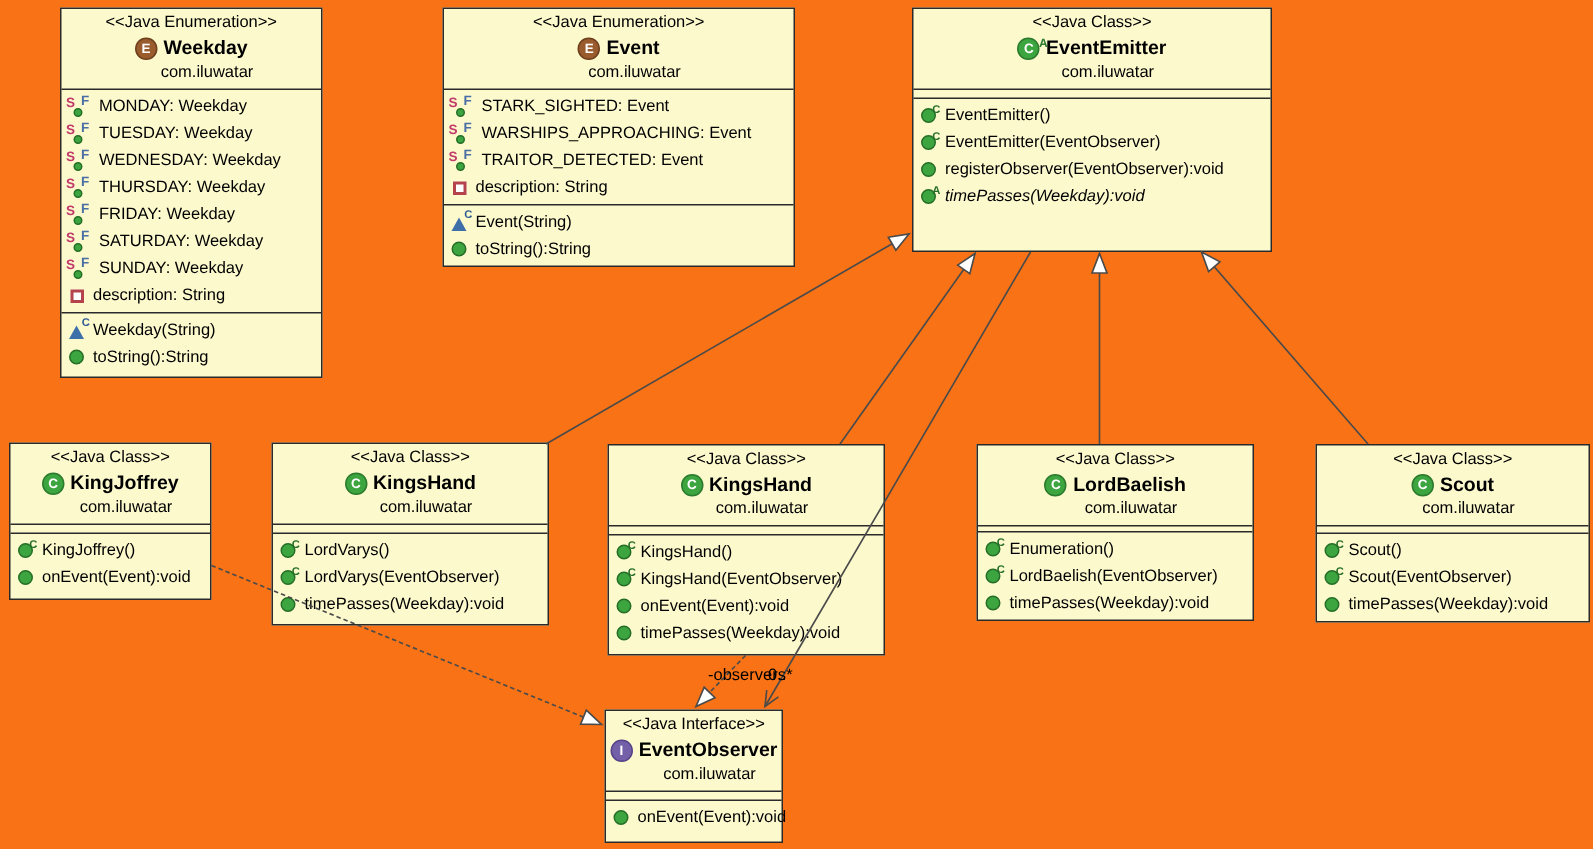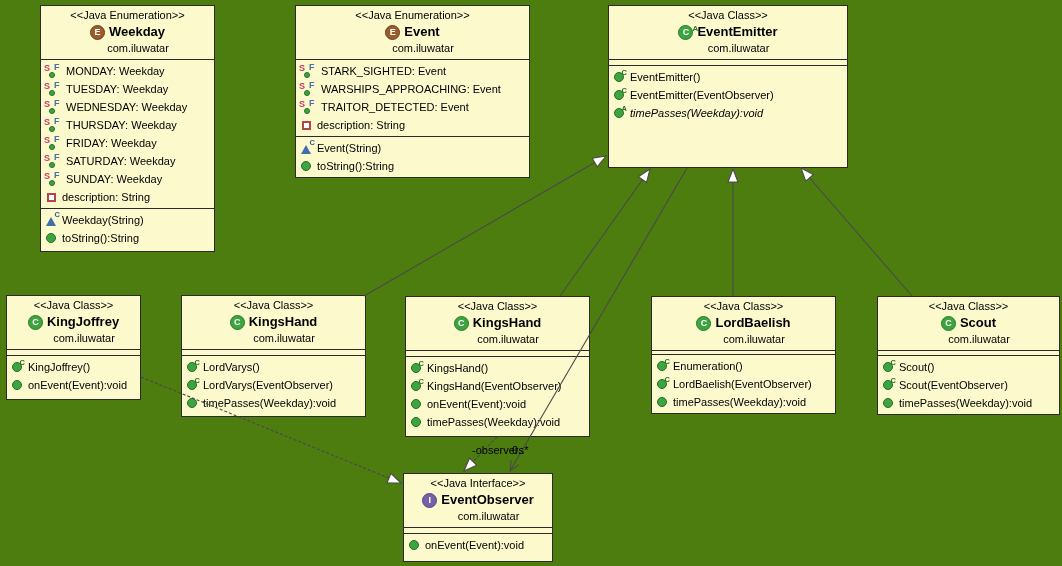--- a/index.html
+++ b/index.html
@@ -1,18 +1,18 @@
 <!DOCTYPE html>
 <html><head>
 <meta charset="utf-8">
 <title>UML Class Diagram</title>
 <style>
   html,body { margin:0; padding:0; background:#ffffff; }
   #canvas {
-    position:relative; width:1062px; height:566px; background:#4d7c0f;
+    position:relative; width:1062px; height:566px; background:#f97316;
     font-family:"Liberation Sans","DejaVu Sans",sans-serif; color:#000;
     overflow:hidden;
   }
   .uml {
     position:absolute; background:#FCF9CD; border:1px solid #2a2a2a;
     box-sizing:border-box; display:flex; flex-direction:column; z-index:1;
   }
   .hdr { text-align:center; padding:2px 3px 3px; }
   .stereo { font-size:11px; line-height:15px; white-space:nowrap; }
   .cname { display:flex; justify-content:center; align-items:center; gap:4px;
@@ -61,21 +61,21 @@
 
   
   #box-weekday       { left:40px;  top:5px;   width:175px; height:247px; }
   #box-event         { left:295px; top:5px;   width:235px; height:173px; }
   #box-eventemitter  { left:608px; top:5px;   width:240px; height:163px; }
   #box-kingjoffrey   { left:6px;   top:295px; width:135px; height:105px; }
   #box-lordvarys     { left:181px; top:295px; width:185px; height:122px; }
   #box-kingshand     { left:405px; top:296px; width:185px; height:141px; }
   #box-lordbaelish   { left:651px; top:296px; width:185px; height:118px; }
   #box-scout         { left:877px; top:296px; width:183px; height:119px; }
-  #box-eventobserver { left:403px; top:473px; width:150px; height:89px;  }
+  #box-eventobserver { left:403px; top:473px; width:119px; height:89px;  }
 
   #edges { position:absolute; left:0; top:0; z-index:2; pointer-events:none; }
   .edge { stroke:#4A4A4A; stroke-width:1.1; }
   .edge.dashed { stroke-dasharray:3,2; }
   .edgelabel { position:absolute; z-index:3; font-size:11px; line-height:12px; }
   #lbl-observers { left:472px; top:444px; }
   #lbl-mult      { left:512px; top:444px; }
 </style>
 </head>
 <body>
@@ -250,20 +250,26 @@
             <b class="supC">C</b>
           </span>
           <span class="mtext">EventEmitter()</span>
         </div>
       <div class="row">
           <span class="ic ctor">
             <i class="dot9"></i>
             <b class="supC">C</b>
           </span>
           <span class="mtext">EventEmitter(EventObserver)</span>
+        </div>
+      <div class="row">
+          <span class="ic pub">
+            <i class="dot9"></i>
+          </span>
+          <span class="mtext">registerObserver(EventObserver):void</span>
         </div>
       <div class="row">
           <span class="ic ctor">
             <i class="dot9"></i>
             <b class="supAm">A</b>
           </span>
           <span class="mtext it">timePasses(Weekday):void</span>
         </div>
     </div>
   </div>

